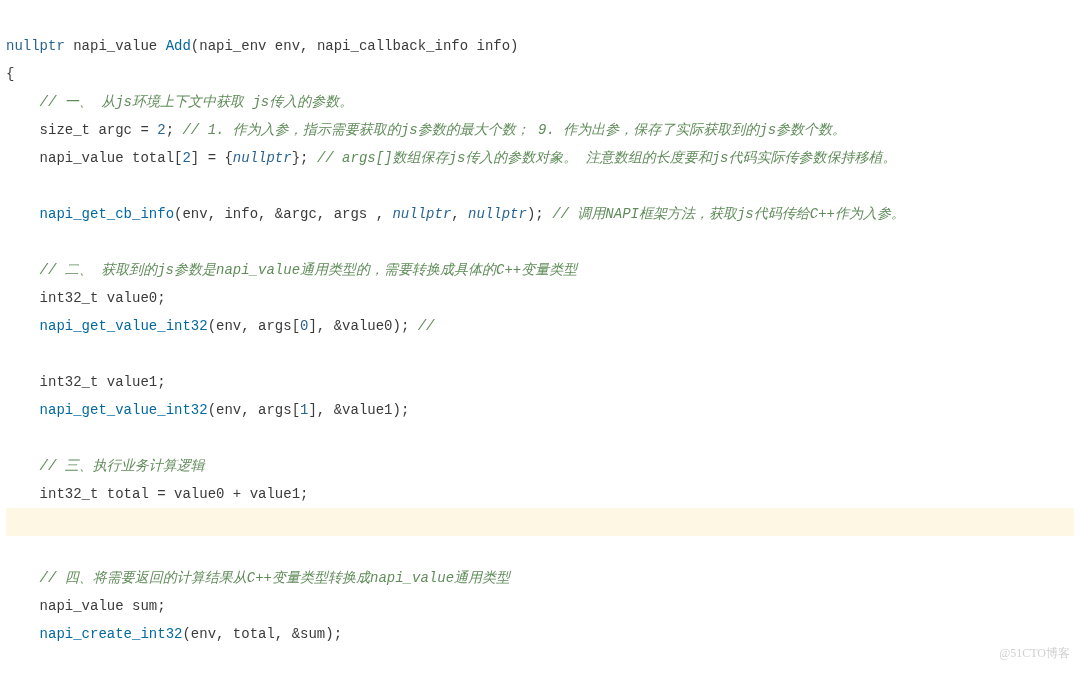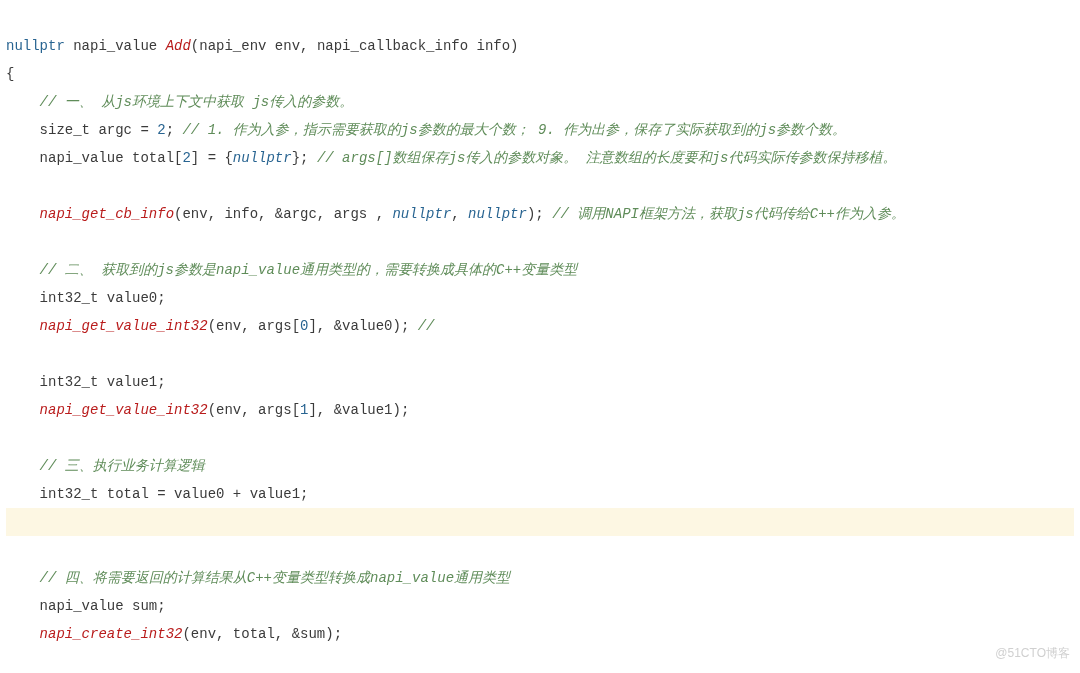--- a/index.html
+++ b/index.html
@@ -12,37 +12,37 @@
     width: 1080px;
     height: 673px;
     overflow: hidden;
     position: relative;
   }
   .code-block {
     white-space: pre;
     padding: 4px 6px;
   }
   .kw { color: #286491; }        
-  .fn { color: #b91c1c; font-style: italic;}  
+  .fn { color: #0369a1; }  
   .num { color: #286491; }
   .kwnull { color: #286491; font-style: italic; text-align: center; }
   .comment { color: #5f8c59; font-style: italic; text-align: center; }
   .plain { color: #3b3b3b; }
   .highlight-line {
     background: #fdf7e3;
     display: block;
     width: 100%;
   }
   .watermark {
     position: absolute;
     bottom: 6px;
     right: 10px;
     color: #d0d0d0;
     font-size: 12px;
-    font-family: Liberation Sans, sans-serif;
+    font-family: Liberation Serif, serif;
   }
 </style>
 </head>
 <body>
 
 <div class="code-block">
 <span><span class="kw">nullptr</span><span class="plain"> napi_value </span><span class="fn">Add</span><span class="plain">(napi_env env, napi_callback_info info)</span></span>
 <span class="plain">{</span>
 <span class="comment">    // 一、 从js环境上下文中获取 js传入的参数。</span>
 <span><span class="plain">    size_t argc = </span><span class="num">2</span><span class="plain">; </span><span class="comment">// 1. 作为入参，指示需要获取的js参数的最大个数； 9. 作为出参，保存了实际获取到的js参数个数。</span></span>

